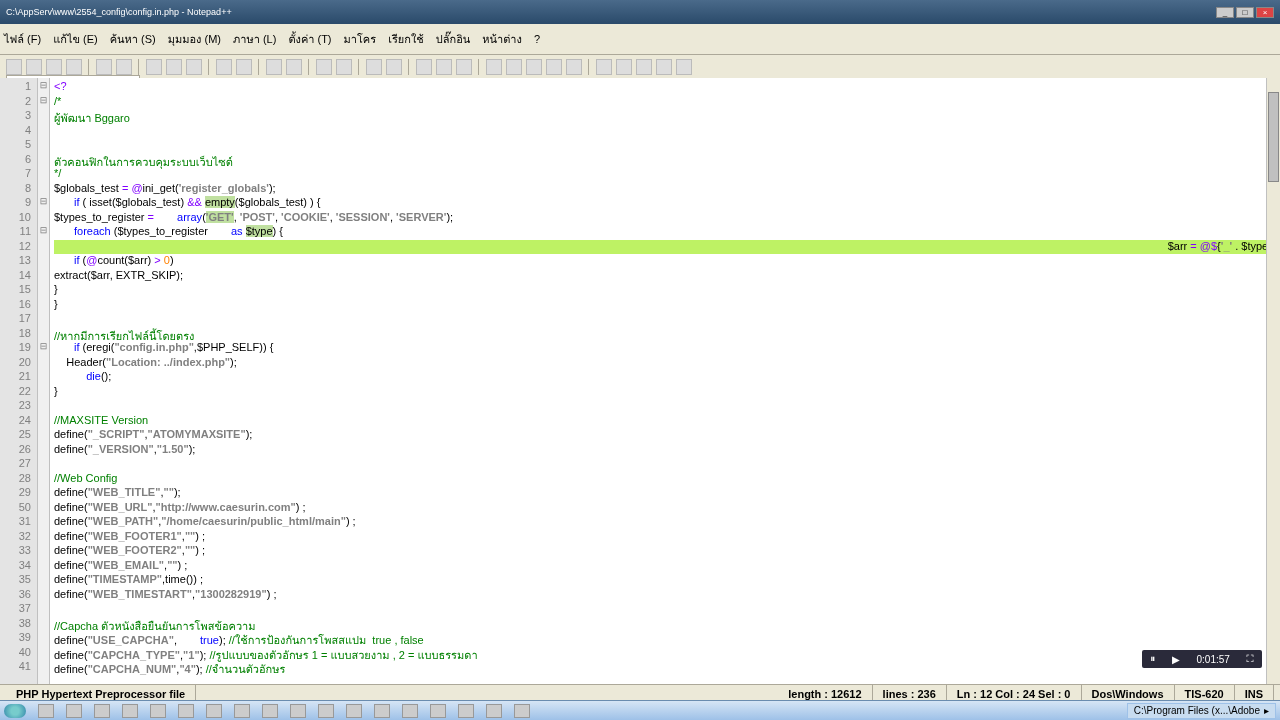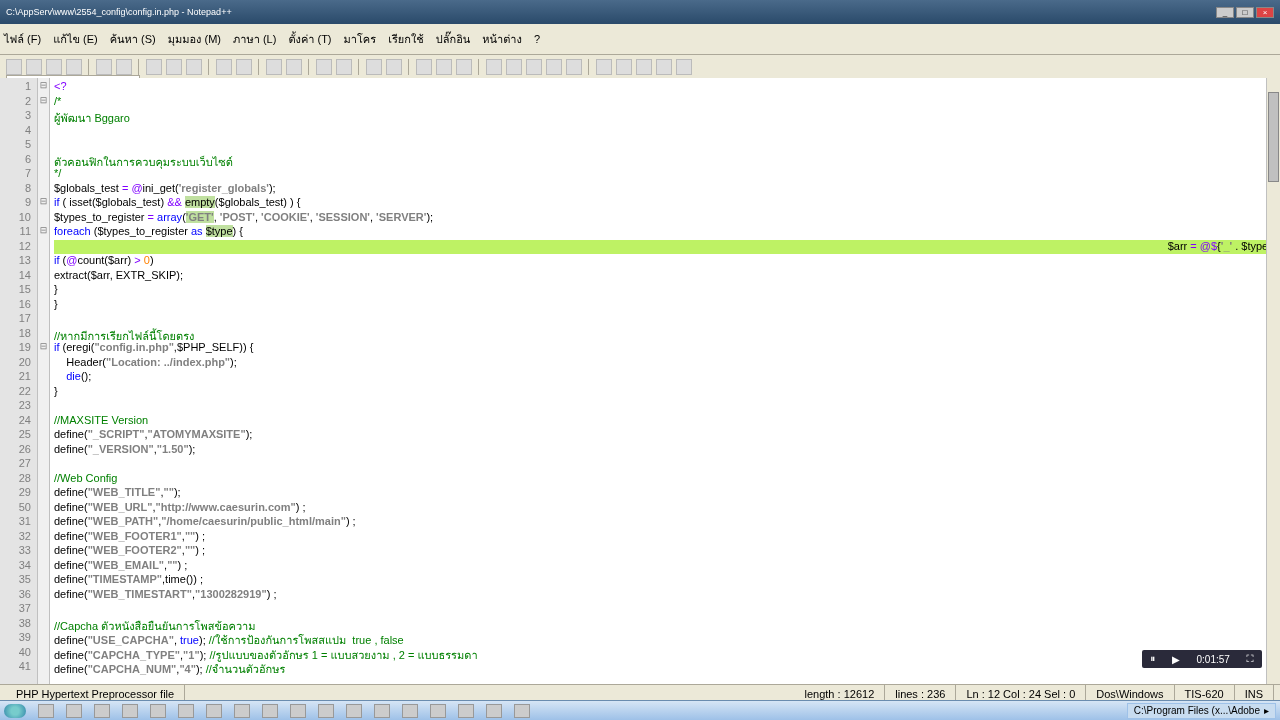--- a/index.html
+++ b/index.html
@@ -22,31 +22,31 @@
 .tab .dot { width: 8px; height: 8px; background: #d44; border-radius: 2px; }
 
 .editor { position: absolute; top: 78px; bottom: 30px; left: 0; right: 0; display: flex; background: #fff; }
 .gutter { width: 38px; background: #e4e4e4; border-right: 1px solid #c0c0c0; text-align: right; font-family: "Courier New", monospace; font-size: 11px; color: #808080; padding-top: 2px; }
 .gutter div { height: 14.5px; padding-right: 6px; }
 .fold { width: 12px; background: #f0f0f0; border-right: 1px solid #c0c0c0; font-family: monospace; font-size: 9px; color: #808080; padding-top: 2px; }
 .fold div { height: 14.5px; text-align: center; }
 .code { flex: 1; font-family: "Courier New", monospace; font-size: 11px; padding: 2px 4px; white-space: pre; position: relative; }
 .code .line { height: 14.5px; }
 .hl-line { background: #bef264; text-align: right; }
-.kw { color: #0000ff; }
+.kw { color: #0000ff; margin-left: 20px; }
 .str { color: #808080; font-weight: bold; }
 .cmt { color: #008000; }
 .num { color: #ff8000; }
 .op { color: #8000ff; }
 .var { color: #000; }
 .hlw { background: #c0e0a0; text-align: right; }
 .caret { border-right: 1px solid #000; }
 
 .statusbar { position: absolute; bottom: 18px; left: 0; right: 0; height: 18px; background: #ece9d8; border-top: 1px solid #aca899; display: flex; align-items: center; font-size: 11px; padding: 0 6px; }
-.statusbar .seg { padding: 0 10px; border-right: 1px solid #aca899; height: 100%; display: flex; align-items: center; }
+.statusbar .seg { padding: 0 10px; border-right: 1px solid #aca899; height: 100%; display: flex; align-items: center; font-weight: bold; }
 .statusbar .spacer { flex: 1; }
 
 .taskbar { position: absolute; bottom: 0; left: 0; right: 0; height: 20px; background: linear-gradient(#d6e5f5, #9ec1e8); border-top: 1px solid #6a8caf; display: flex; align-items: center; padding: 0 4px; gap: 12px; }
 .taskbar .start { width: 22px; height: 14px; background: radial-gradient(circle, #7cc 30%, #38a 100%); border-radius: 7px; }
 .taskbar .tbicon { width: 16px; height: 14px; background: #ccc; border: 1px solid #999; }
 .taskbar .tray { margin-left: auto; display: flex; align-items: center; gap: 4px; font-size: 10px; background: #c8dcf0; padding: 0 6px; height: 16px; border: 1px solid #9ec1e8; }
 
 .overlay { position: absolute; right: 18px; bottom: 52px; width: 120px; height: 18px; background: #2a2a3a; color: #fff; font-size: 10px; display: flex; align-items: center; justify-content: space-around; border-radius: 2px; }
 .overlay span { color: #fff; }
 

